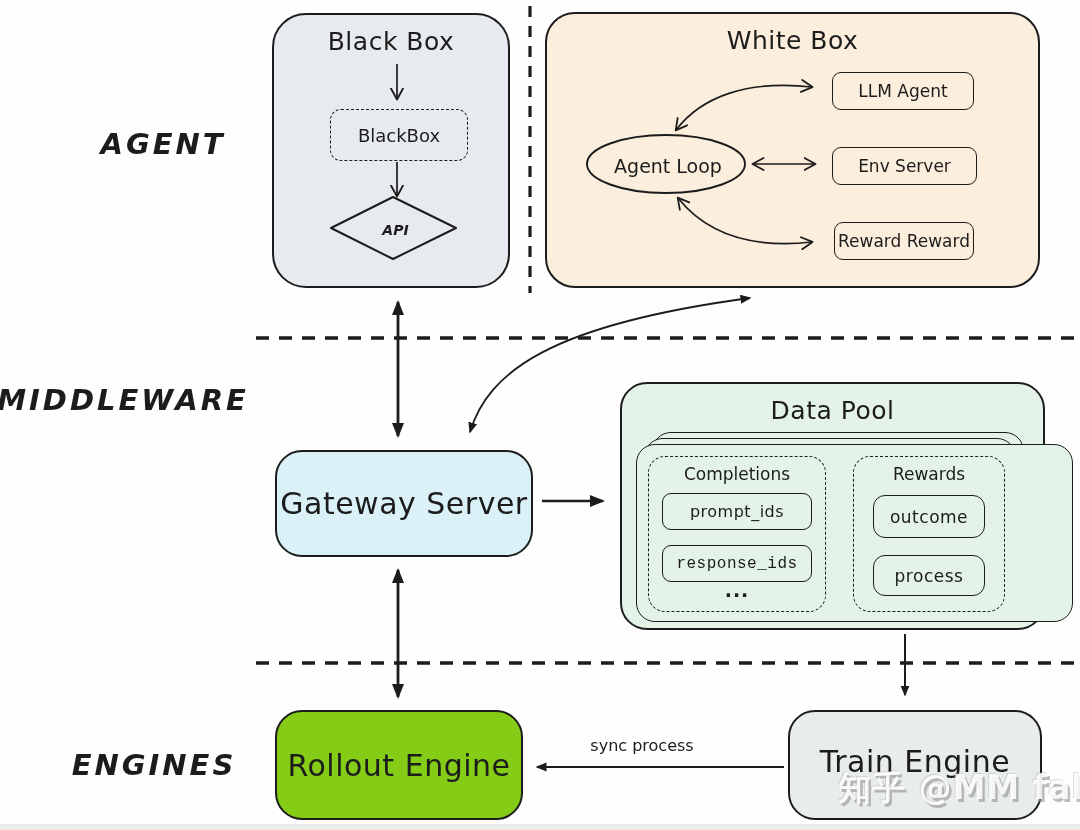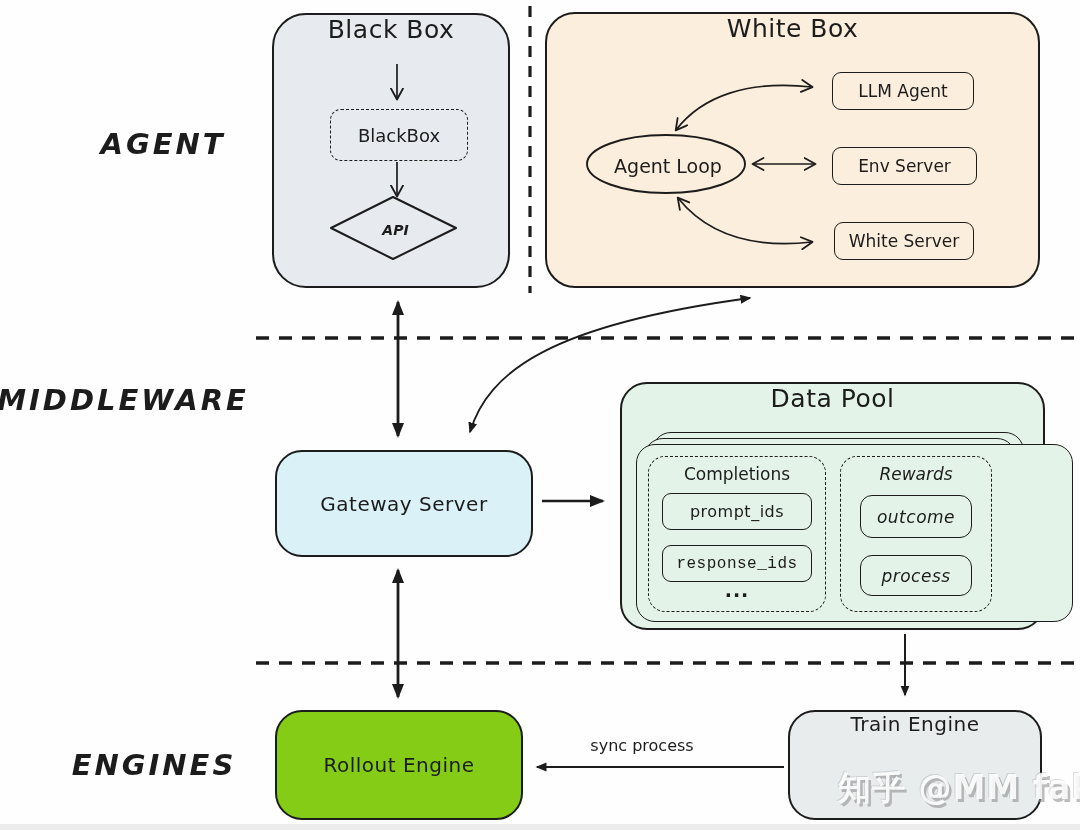--- a/index.html
+++ b/index.html
@@ -4,25 +4,25 @@
 <style>
   * { margin: 0; padding: 0; box-sizing: border-box; }
   html, body { width: 1080px; height: 830px; background: #ffffff; overflow: hidden; }
   body { font-family: "DejaVu Sans", "Liberation Sans", sans-serif; color: #1c1c1c; }
   #canvas { position: relative; width: 1080px; height: 830px; background: #fefefe; }
 
   .node {
     position: absolute;
     border: 2.5px solid #1c1c1c;
   }
-  .title-top { text-align: center; font-size: 25px; letter-spacing: 0.5px; }
+  .title-top { text-align: center; font-size: 25px; padding-top: 12px; letter-spacing: 0.5px; }
   .center-label {
     position: absolute; left: 0; right: 0; top: 0; bottom: 0;
     display: flex; align-items: center; justify-content: center;
-    font-size: 20px; letter-spacing: 0.5px;
+    font-size: 30px; letter-spacing: 0.5px;
   }
 
   
   .layer-label {
     position: absolute; transform: translate(-50%, -50%);
     font-size: 29px; font-style: italic; font-weight: bold;
     letter-spacing: 3px; white-space: nowrap;
   }
 
   
@@ -62,37 +62,37 @@
     position: absolute; border: 1.9px solid #1c1c1c; border-radius: 19px; background: #e4f3e7;
   }
   .dp-back2 { left: 30px; top: 48px; width: 372px; height: 177px; }
   .dp-back1 { left: 22px; top: 54px; width: 372px; height: 177px; }
   .dp-front { left: 14px; top: 60px; width: 437px; height: 178px; }
   .dashed-group {
     position: absolute; top: 11px; height: 156px;
     border: 1.8px dashed #1c1c1c; border-radius: 17px;
   }
   .completions-group { left: 11px; width: 178px; }
-  .rewards-group { left: 203px; width: 152px; font-style: italic; }
+  .rewards-group { left: 216px; width: 152px; }
   .group-label { text-align: center; font-size: 17px; padding-top: 7px; }
   .field-box {
     position: absolute; border: 1.7px solid #1c1c1c; border-radius: 9px;
     display: flex; align-items: center; justify-content: center;
     font-size: 16px; background: #e4f3e7; letter-spacing: 0.5px;
   }
   .prompt-box   { left: 13px; top: 36px; width: 150px; height: 37px; }
   .response-box { left: 13px; top: 88px; width: 150px; height: 37px; font-family: Liberation Mono, monospace; }
   .dots-label   { position: absolute; left: 0; right: 0; top: 122px; text-align: center; font-size: 19px; font-weight: bold; letter-spacing: 1px; }
   .outcome-box  { left: 19px; top: 38px; width: 112px; height: 43px; border-radius: 12px; font-size: 17px; }
   .process-box  { left: 19px; top: 98px; width: 112px; height: 41px; border-radius: 12px; font-size: 17px; text-align: center; }
 
   
   .rollout { left: 275px; top: 710px; width: 248px; height: 110px; border-radius: 27px; background: #84cc16; border-width: 2.7px; }
   .train   { left: 788px; top: 710px; width: 254px; height: 110px; border-radius: 27px; background: #e9eced; border-width: 2.7px; }
-  .train .center-label { align-items: flex-start; }
+  .train .center-label { align-items: flex-start; padding-top: 32px; }
 
   .sync-label {
     position: absolute; left: 642px; top: 745px; transform: translate(-50%, -50%);
     font-size: 16px; white-space: nowrap;
   }
 
   .watermark {
     position: absolute; left: 838px; top: 766px; z-index: 9;
     font-size: 33px; font-weight: bold; white-space: nowrap;
     color: rgba(255,255,255,0.88);
@@ -124,21 +124,21 @@
   <div class="node white-box">
     <div class="title-top">White Box</div>
     <div class="agent-loop-label">Agent Loop</div>
     <div class="server-box llm-box">
       <span>LLM Agent</span>
     </div>
     <div class="server-box env-box">
       <span>Env Server</span>
     </div>
     <div class="server-box reward-box">
-      <span>White Server</span>
+      <span>Reward Reward</span>
     </div>
   </div>
 
   <div class="node gateway">
     <div class="center-label">Gateway Server</div>
   </div>
 
   <div class="node data-pool">
     <div class="title-top">Data Pool</div>
     <div class="dp-card dp-back2"></div>

